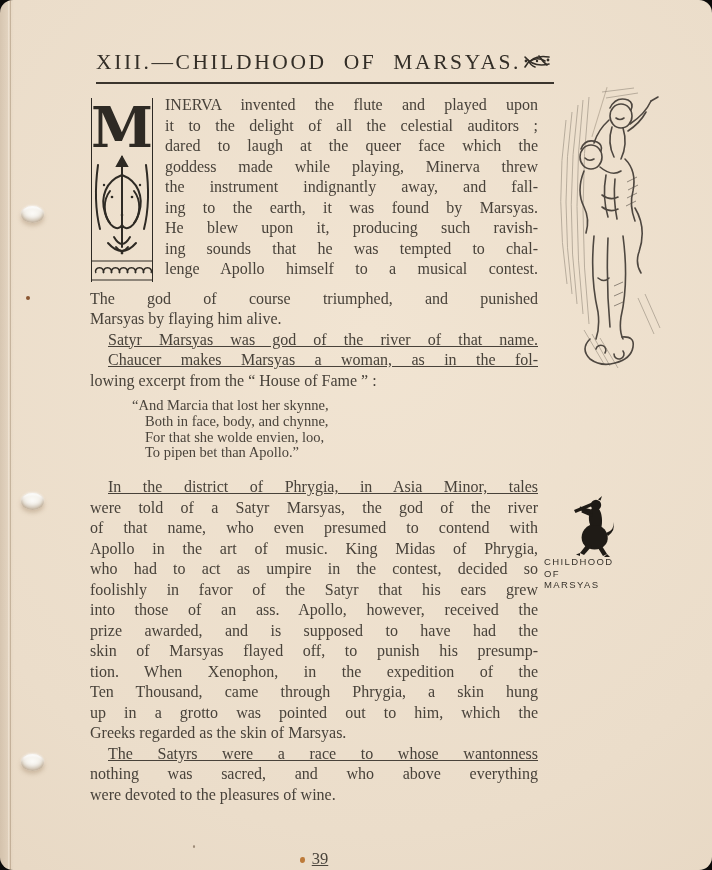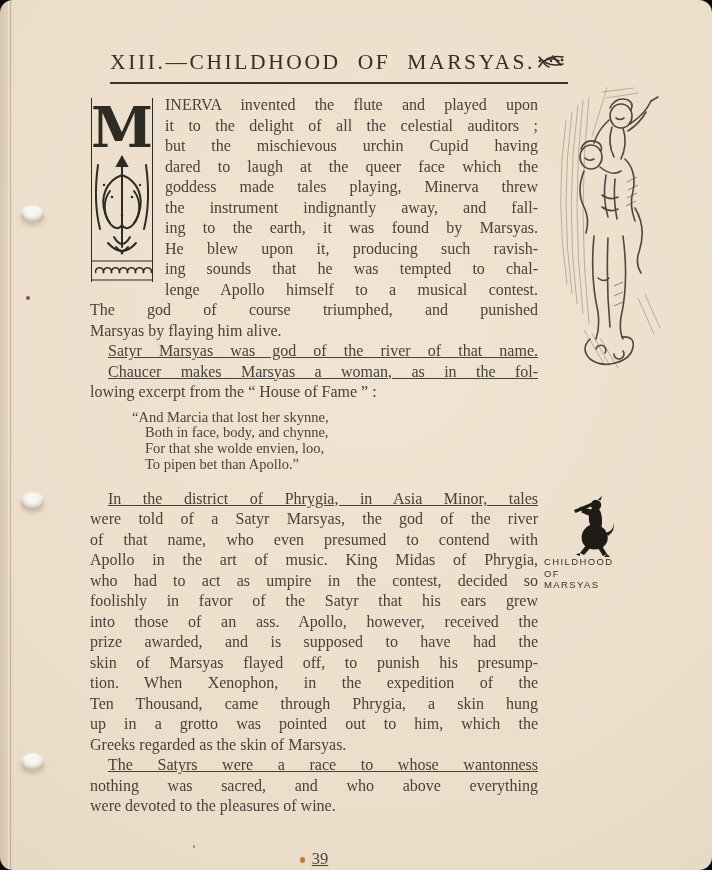--- a/index.html
+++ b/index.html
@@ -25,21 +25,21 @@
   }
   .hole-1{left:21px;top:206px;} .hole-2{left:21px;top:493px;} .hole-3{left:21px;top:754px;}
   .speck{position:absolute;border-radius:50%;}
   .speck-a{left:26px;top:296px;width:4px;height:4px;background:#8a5632;}
   .speck-b{left:193px;top:845px;width:2px;height:3px;background:rgba(90,70,50,.55);}
   .scratch{position:absolute;left:599px;top:86px;width:1px;height:52px;
     background:rgba(135,122,104,.45);transform:rotate(17deg);}
 
   
   .title{
-    position:absolute;left:110px;top:50px;width:458px;
+    position:absolute;left:96px;top:50px;width:458px;
     border-bottom:2px solid #3b352d;padding-bottom:7px;
     display:flex;align-items:baseline;justify-content:flex-start;
     color:#332e27;font-size:21.5px;letter-spacing:2.6px;word-spacing:9px;white-space:nowrap;
   }
   .title .flourish{margin-left:1px;transform:translateY(1px);}
 
   
   .content{
     position:absolute;left:90px;top:95px;width:448px;
     color:#48423a;font-size:16px;line-height:20.5px;
@@ -147,23 +147,22 @@
             <path d="M30,176 a4,3.5 0 1 1 7,0"></path>
             <path d="M38,176 a4,3.5 0 1 1 7,0"></path>
             <path d="M46,176 a4,3.5 0 1 1 7,0"></path>
             <path d="M54,176 a4,3.5 0 1 1 7,0"></path>
           </g>
         </svg>
       </div>
       <div class="opening-lines">
           <div class="tline jline">INERVA invented the flute and played upon</div>
           <div class="tline jline">it to the delight of all the celestial auditors ;</div>
-          <div class="tline jline">but the mischievous urchin Cupid having</div>
           <div class="tline jline">dared to laugh at the queer face which the</div>
-          <div class="tline jline">goddess made tales playing, Minerva threw</div>
+          <div class="tline jline">goddess made while playing, Minerva threw</div>
           <div class="tline jline">the instrument indignantly away, and fall-</div>
           <div class="tline jline">ing to the earth, it was found by Marsyas.</div>
           <div class="tline jline">He blew upon it, producing such ravish-</div>
           <div class="tline jline">ing sounds that he was tempted to chal-</div>
           <div class="tline jline">lenge Apollo himself to a musical contest.</div>
         </div>
     </div>
     <div>
         <div class="tline jline">The god of course triumphed, and punished</div>
         <div class="tline lline">Marsyas by flaying him alive.</div>

